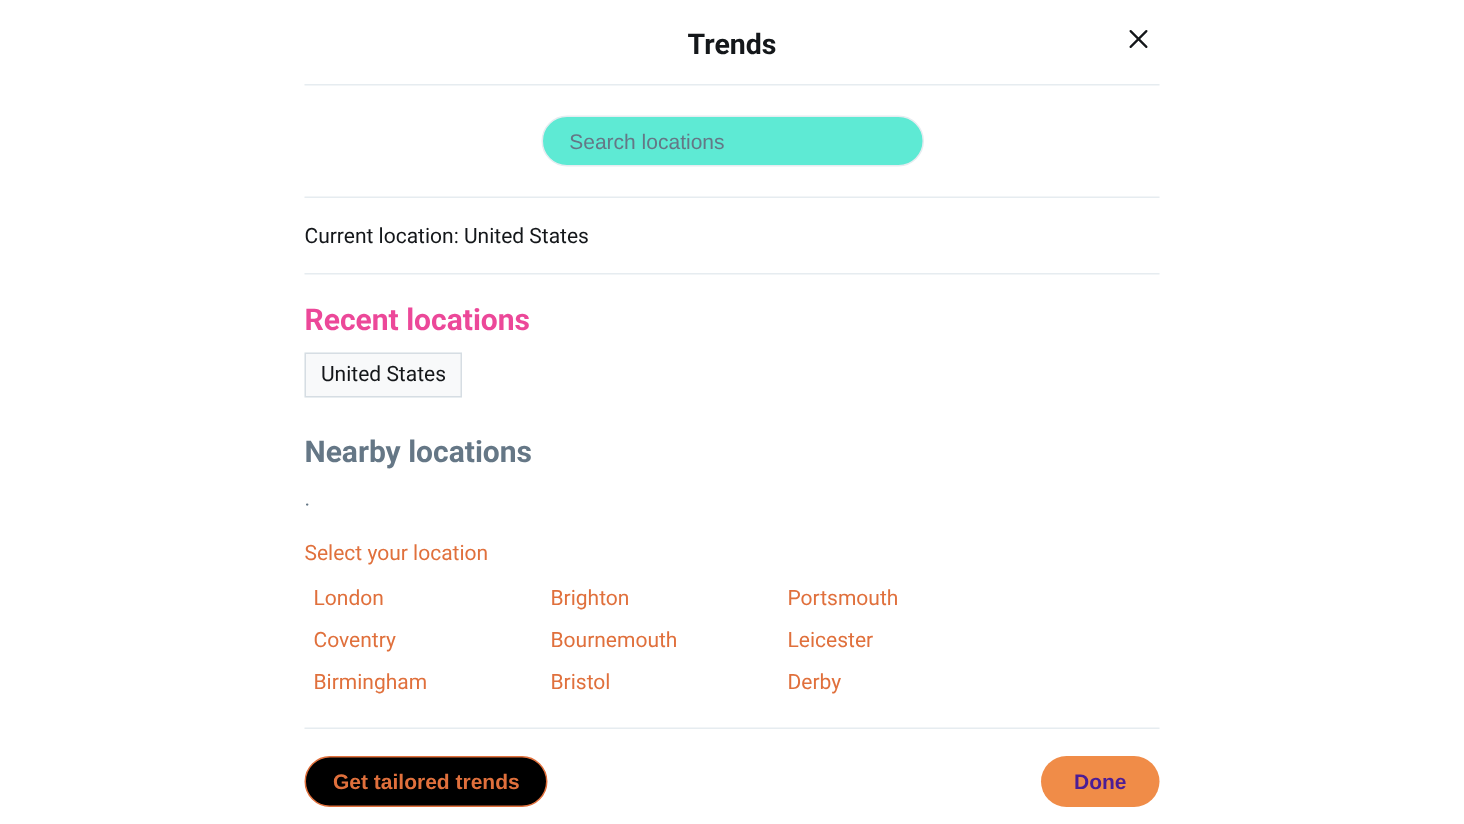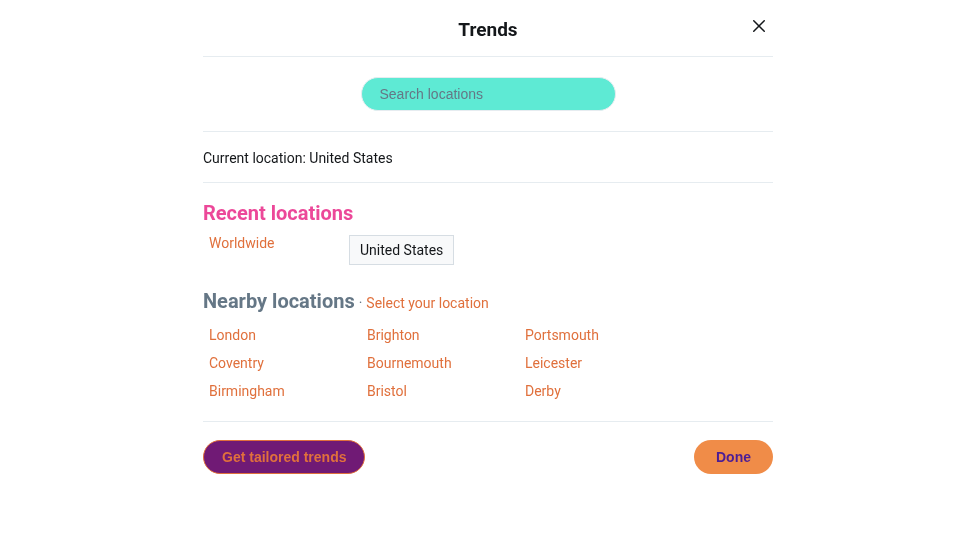--- a/index.html
+++ b/index.html
@@ -95,22 +95,23 @@
       font-size: 14px;
       color: #14171a;
       border: 1px solid #d6dde3;
       padding: 6px 10px;
       background: #f8f9fa;
       cursor: pointer;
     }
     .nearby-heading-row {
       display: flex;
       align-items: baseline;
-      gap: 4px;
+      gap: 16px;
       margin-bottom: 14px;
+      flex-direction: column;
     }
     .nearby-heading {
       font-size: 20px;
       font-weight: 700;
       color: #657786;
     }
     .dot {
       color: #657786;
       font-size: 14px;
     }
@@ -136,21 +137,21 @@
     .footer {
       border-top: 1px solid #e6ecf0;
       padding-top: 18px;
       display: flex;
       justify-content: space-between;
       align-items: center;
     }
     .tailored-btn {
       border: 1px solid #e0703c;
       color: #e0703c;
-      background: #701a75;
+      background: #000000;
       border-radius: 20px;
       padding: 8px 18px;
       font-size: 14px;
       font-weight: 600;
       cursor: pointer;
     }
     .done-btn {
       border: none;
       color: #4c1d95;
       background: #f08c48;
@@ -180,21 +181,20 @@
     <input class="search-input" type="text" placeholder="Search locations" style="">
   </div>
 
   <div class="current-location">
     <span>Current location: </span><span>United States</span>
   </div>
 
   <div class="recent-section">
     <div class="section-heading">Recent locations</div>
     <div class="recent-items">
-      <div class="recent-link">Worldwide</div>
       <div class="recent-box">United States</div>
     </div>
   </div>
 
   <div>
     <div class="nearby-heading-row">
       <span class="nearby-heading">Nearby locations</span>
       <span class="dot">·</span>
       <span class="select-loc">Select your location</span>
     </div>

